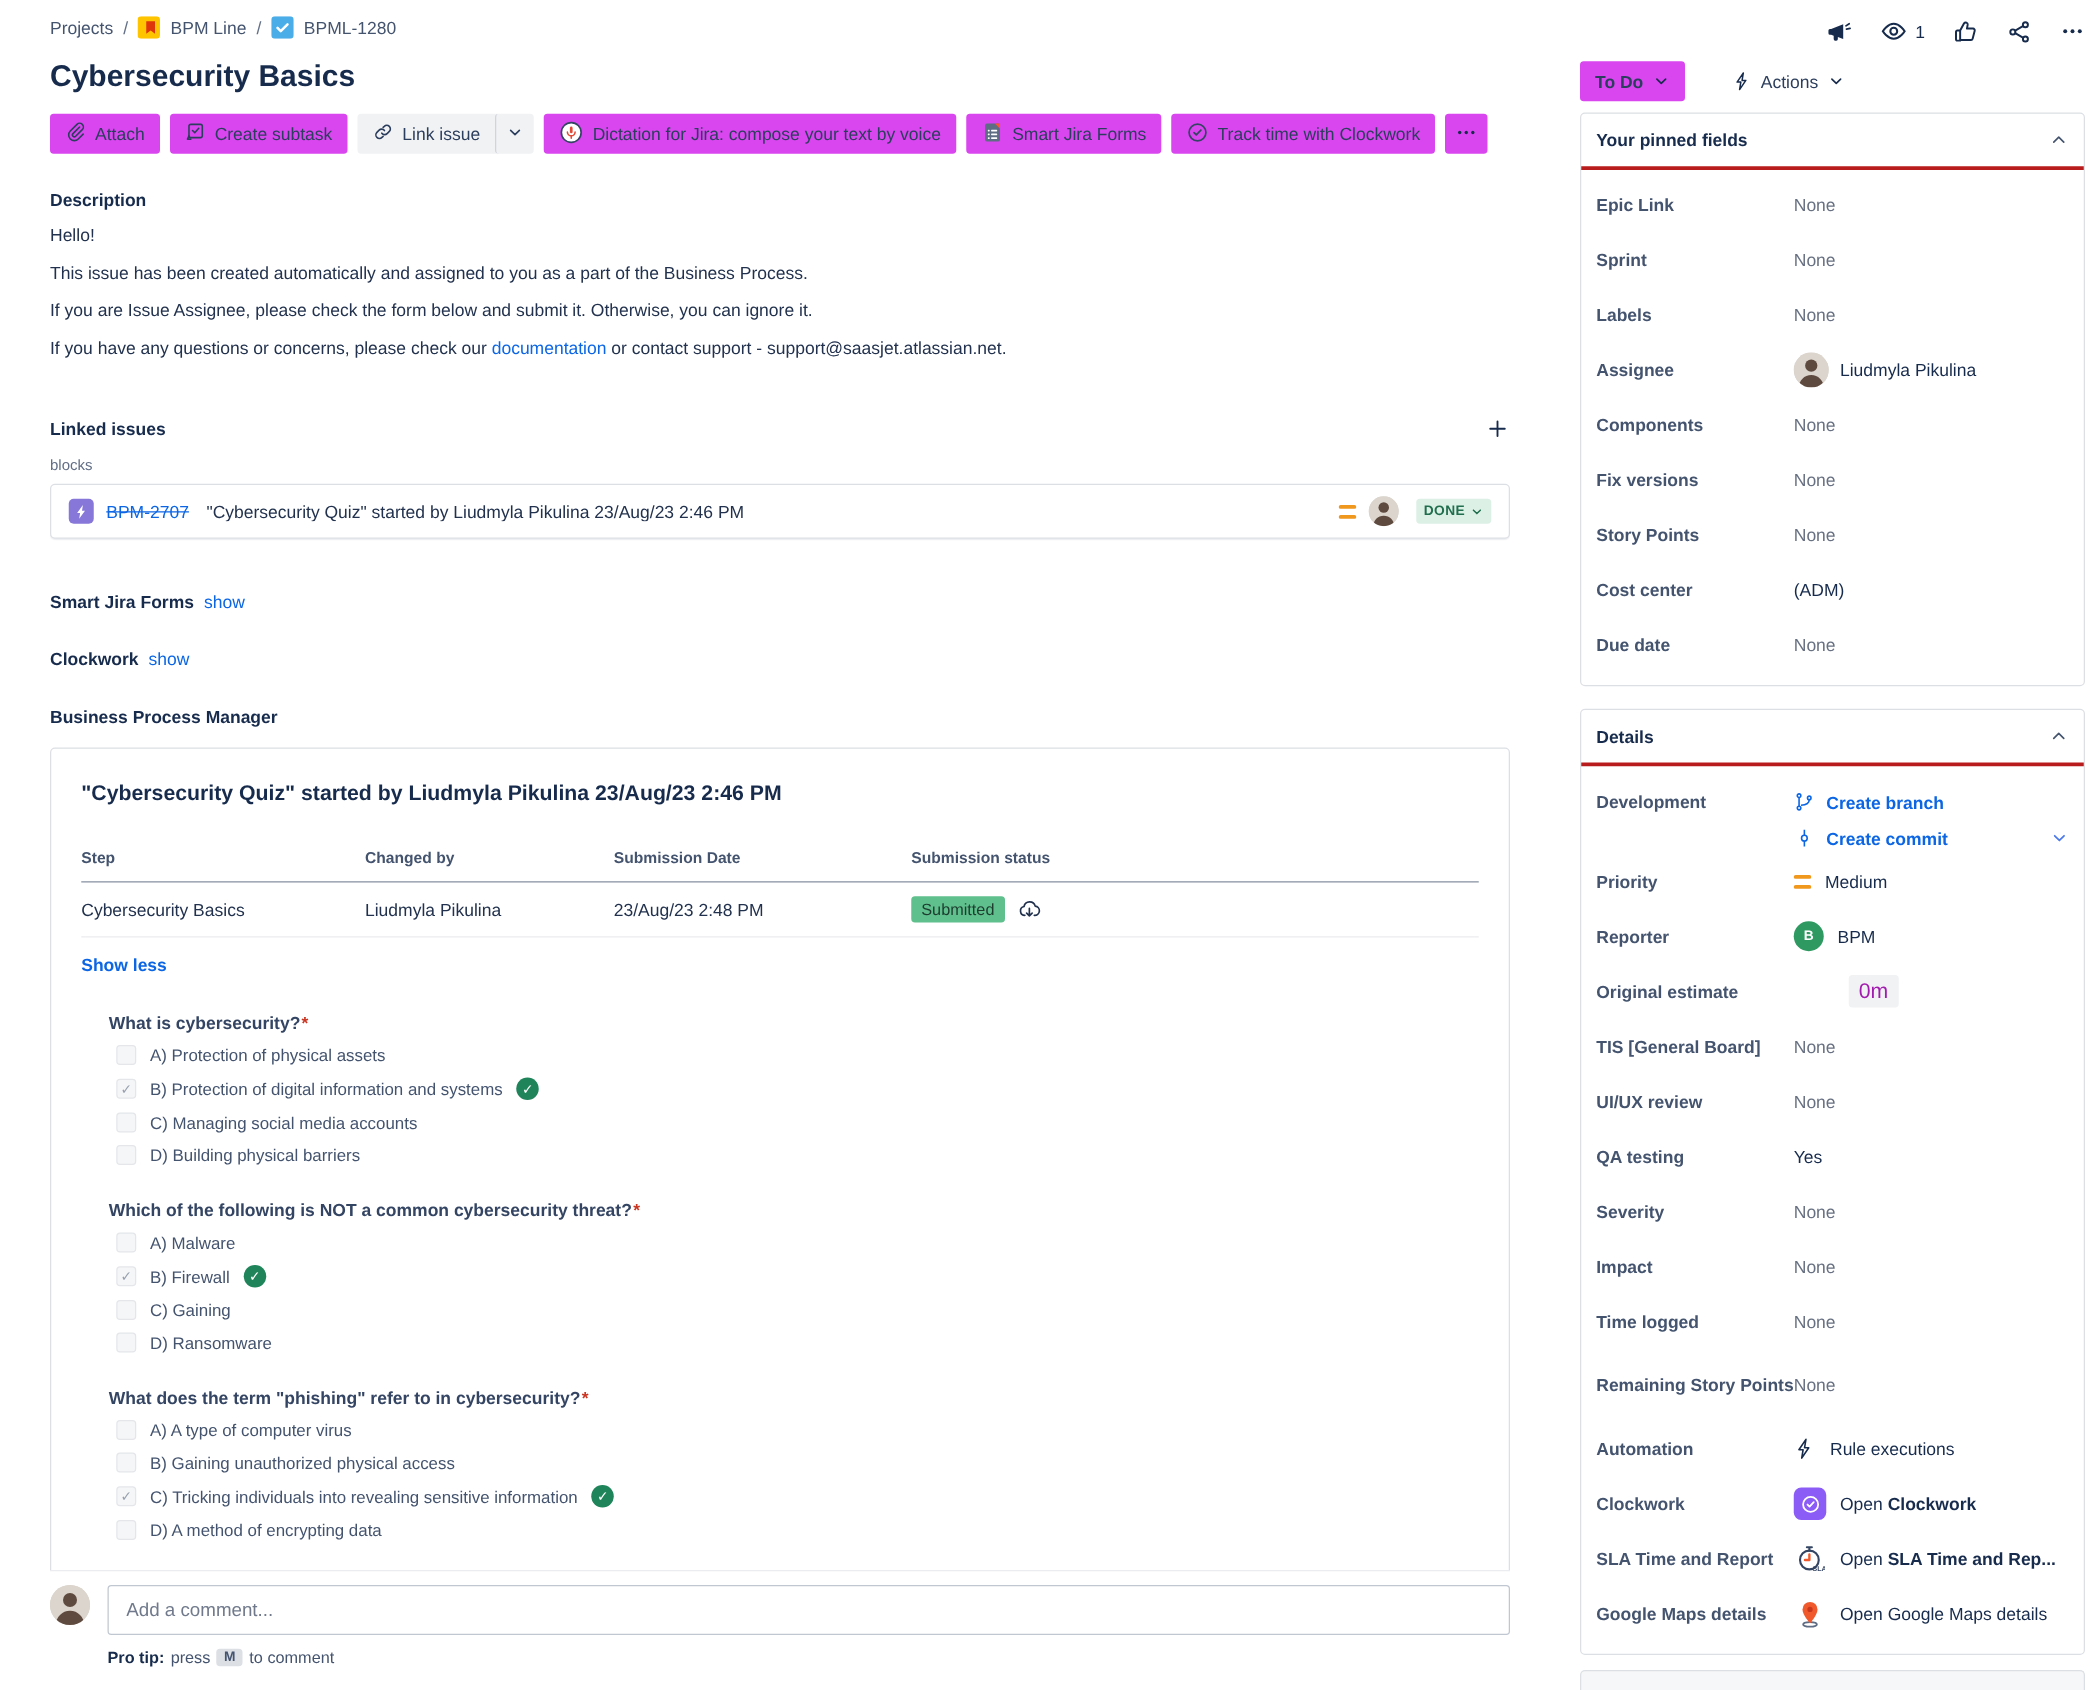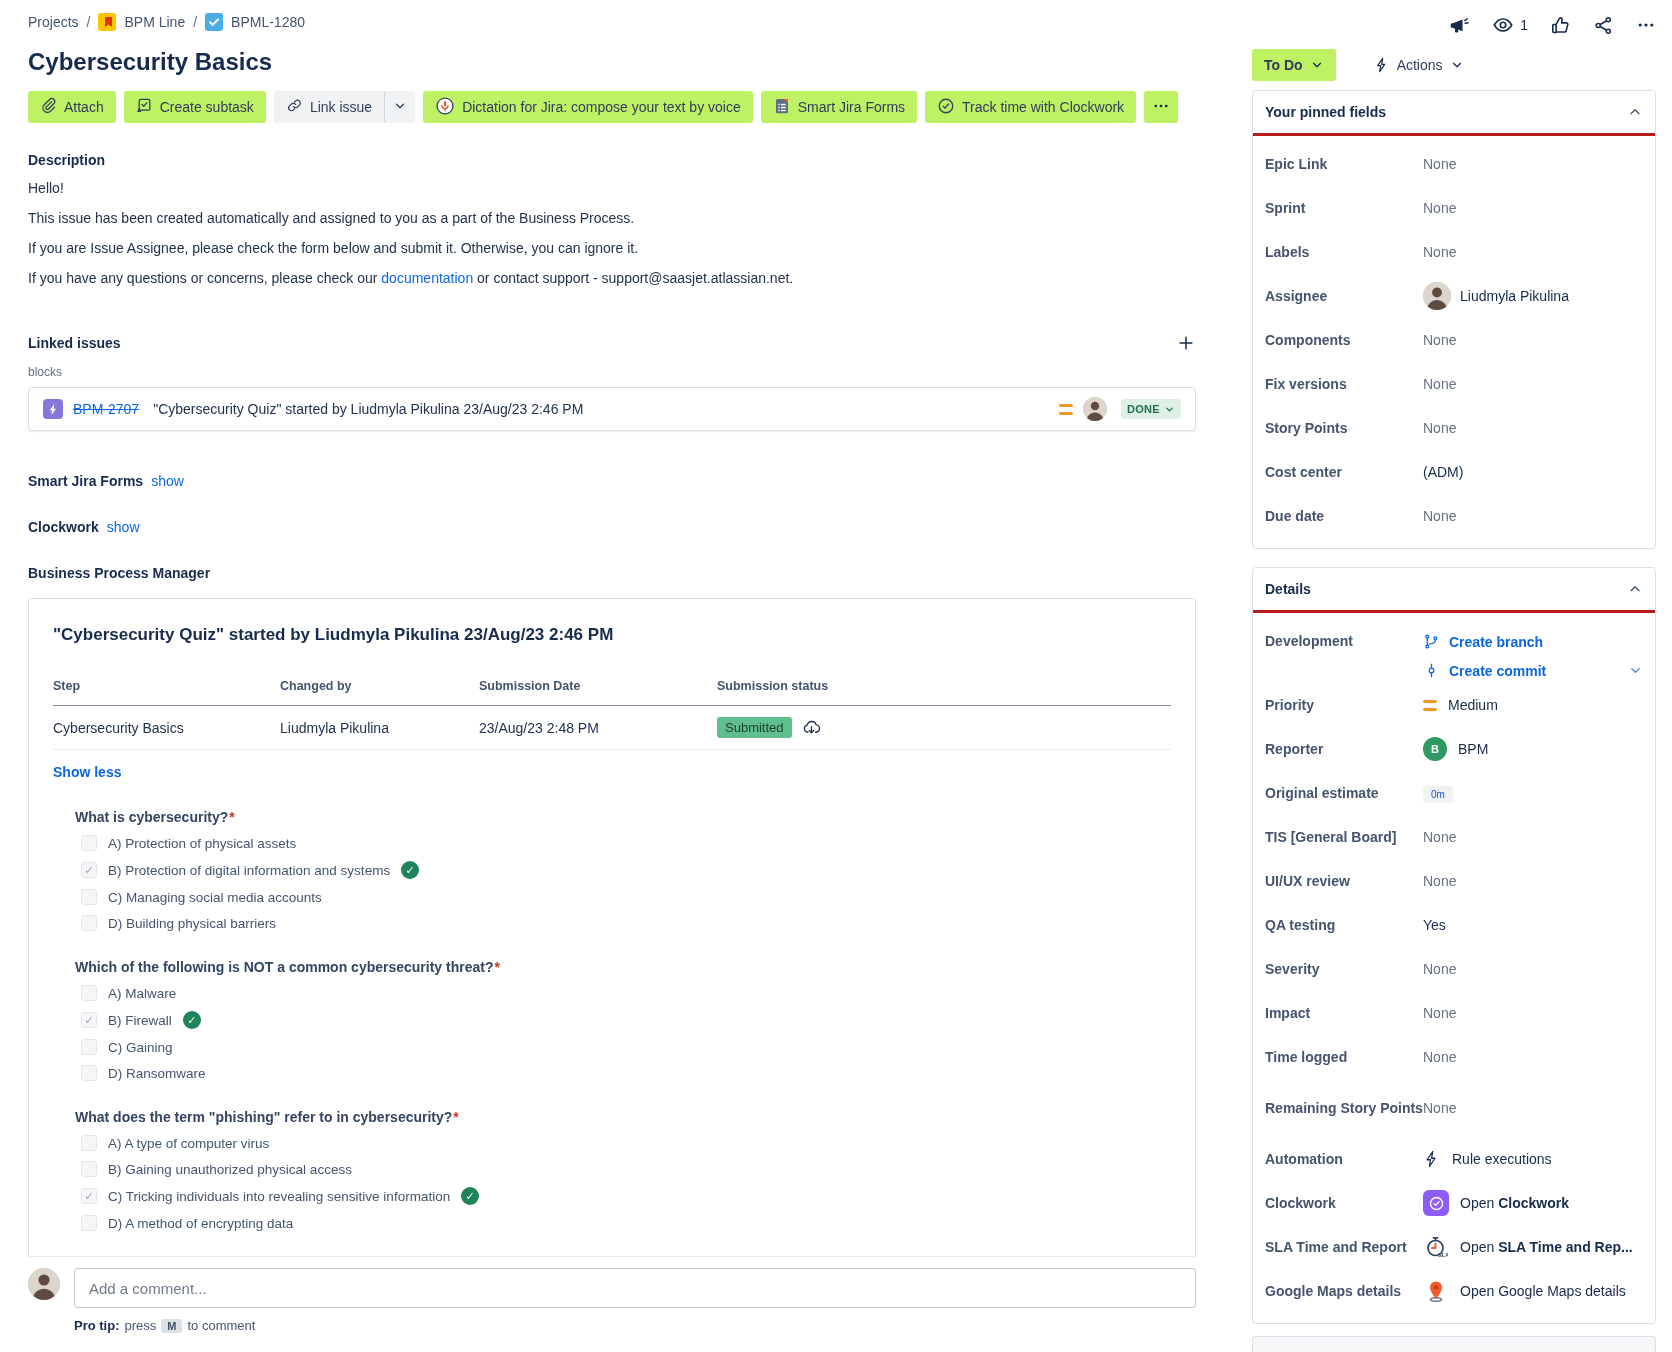--- a/index.html
+++ b/index.html
@@ -1,34 +1,34 @@
 <!DOCTYPE html>
 <html><head>
 <meta charset="utf-8">
 <style>
   * { box-sizing: border-box; margin: 0; padding: 0; }
   html,body { width:1672px; height:1352px; overflow:hidden; background:#fff;
     font-family:"Liberation Sans","DejaVu Sans",sans-serif; color:#172B4D; }
   .page { display:flex; width:1672px; height:1352px; }
-  .main { width:1168px; margin-left:28px; display:flex; flex-direction:column; height:1333px; }
+  .main { width:1168px; margin-left:40px; display:flex; flex-direction:column; height:1333px; }
   .main-scroll { flex:1; overflow:hidden; }
   .sidebar { width:404px; margin-left:56px; }
 
   
   .crumbs { display:flex; align-items:center; gap:8px; padding-top:13px; font-size:14px; color:#44546F; }
   .crumbs a { color:#44546F; text-decoration:none; cursor:pointer; }
   .crumb-sep { color:#626F86; }
   .mini-ic { width:18px; height:18px; display:inline-block; vertical-align:middle; }
 
   .page-title { margin-top:17px; font-size:24px; font-weight:600; color:#172B4D; }
 
   
   .toolbar { display:flex; align-items:center; gap:8px; margin-top:15px; }
   .btn { display:inline-flex; align-items:center; gap:7px; height:32px; padding:0 12px;
-    background:#bef264; border:none; border-radius:3px; font-size:14px; font-weight:500;
+    background:#d946ef; border:none; border-radius:3px; font-size:14px; font-weight:500;
     color:#2C3E5D; cursor:pointer; font-family:inherit; white-space:nowrap; }
   .btn svg { flex:none; }
   .btn-split { display:inline-flex; background:#F1F2F4; border-radius:3px; }
   .btn-split .btn { background:transparent; }
   .btn-split .seg2 { border-left:1px solid #D0D4DB; padding:0 8px; }
   .btn-dots { padding:0 8px; }
 
   
   .sec-heading { font-size:14px; font-weight:700; color:#172B4D; }
   .desc { margin-top:29px; }
@@ -117,21 +117,21 @@
   .f-val { font-size:14px; color:#172B4D; cursor:pointer; }
   .f-val-person { display:flex; align-items:center; gap:9px; font-size:14px; color:#172B4D; cursor:pointer; }
   .dev-links { display:flex; flex-direction:column; gap:12px; padding:4px 0; }
   .dev-link { display:flex; align-items:center; gap:9px; font-size:14px; font-weight:600;
     color:#0C66E4; text-decoration:none; cursor:pointer; }
   .dev-commit-row { display:flex; align-items:center; justify-content:space-between; }
   .prio-val { display:flex; align-items:center; gap:11px; font-size:14px; color:#172B4D; cursor:pointer; }
   .mini-avatar { width:24px; height:24px; border-radius:50%; background:#2E9960; color:#fff;
     display:flex; align-items:center; justify-content:center; font-size:11px; font-weight:700; flex:none; }
   .estimate-pill { display:inline-block; background:#F1F2F4; border-radius:3px; padding:3px 8px;
-    font-size:10px; color:#1d4ed8; cursor:pointer; }
+    font-size:17px; color:#a21caf; cursor:pointer;margin-left:44px; }
   .app-link { display:flex; align-items:center; gap:11px; font-size:14px; color:#172B4D; cursor:pointer; }
   .app-link b { font-weight:700; }
   .app-ic { width:26px; height:26px; flex:none; display:flex; align-items:center; justify-content:center; }
   .cw-ic { background:#8B5CF6; border-radius:6px; }
   .more-panel { margin-top:12px; height:16px; border:1px solid #DCDFE4; border-bottom:none;
     border-radius:4px 4px 0 0; background:#F6F7F8; cursor:pointer; }
 </style>
 </head>
 <body>
 

